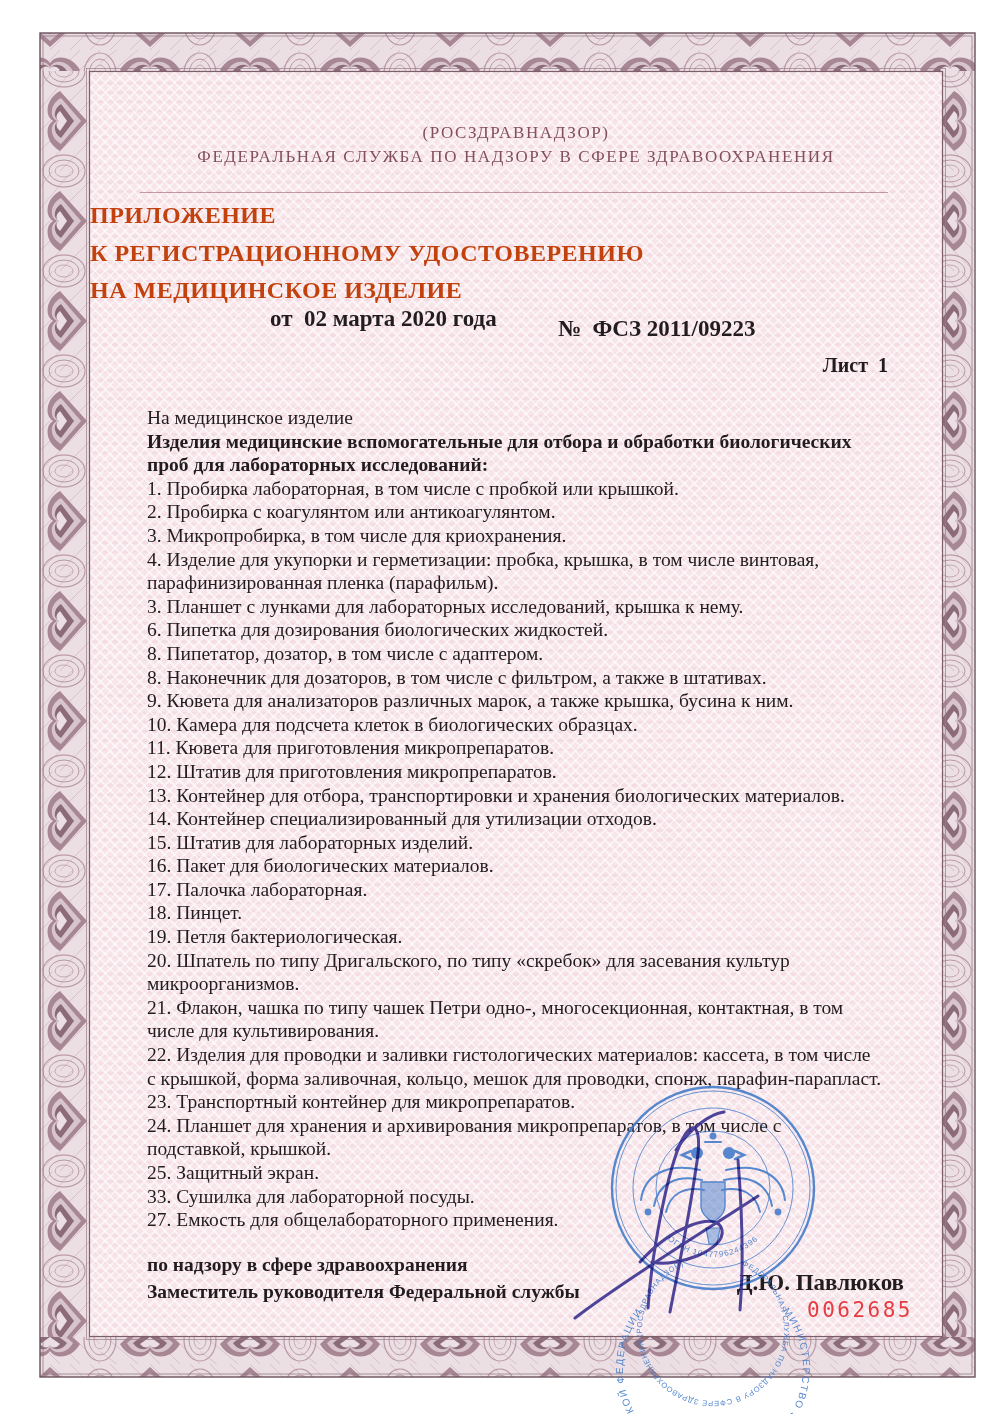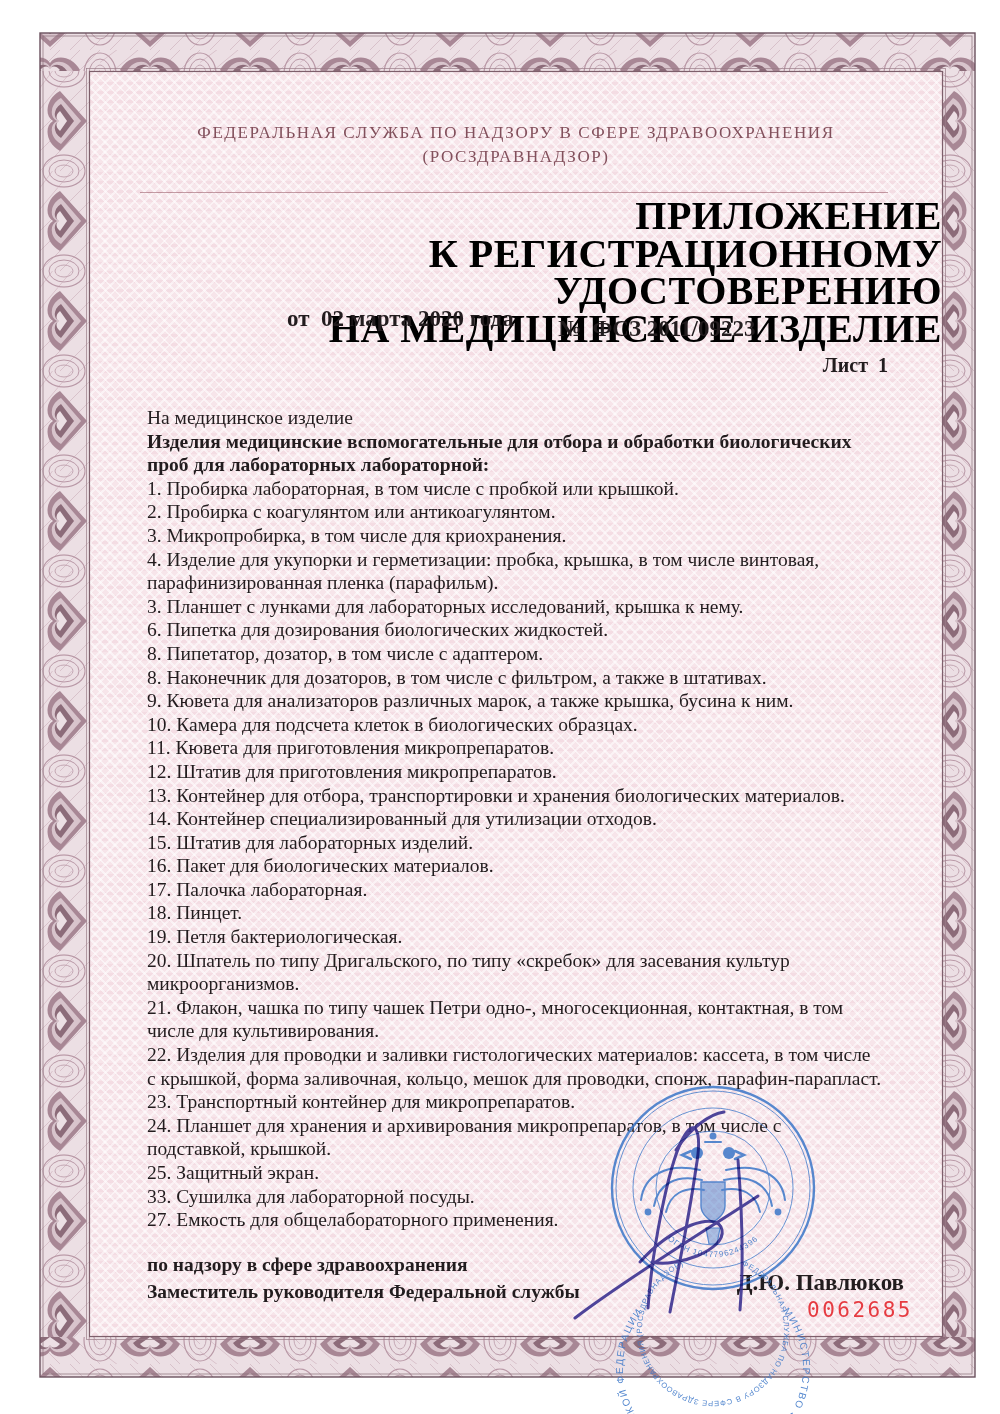--- a/index.html
+++ b/index.html
@@ -12,23 +12,23 @@
     background-color:#f7e5ea;
     background-image:
       repeating-linear-gradient(45deg, rgba(255,255,255,.55) 0 2px, rgba(255,255,255,0) 2px 7px),
       repeating-linear-gradient(-45deg, rgba(255,255,255,.5) 0 2px, rgba(255,255,255,0) 2px 7px),
       repeating-linear-gradient(0deg, rgba(238,205,215,.35) 0 3px, rgba(238,205,215,0) 3px 9px);}
   .txt{position:absolute;z-index:2;color:#221c1e;}
   .agency{left:90px;top:121px;width:852px;text-align:center;color:#82505c;
           font-size:17px;letter-spacing:1.6px;line-height:24px;}
   .divider{position:absolute;z-index:2;left:140px;top:192px;width:748px;height:1px;
            background:rgba(150,86,98,.55);}
-  .title{left:90px;top:197px;width:852px;text-align:right;color:#000000;
-         font-weight:bold;font-size:40px;line-height:37.5px;letter-spacing:.5px;}
-  .date-line{left:270px;top:306px;font-size:23px;font-weight:bold;white-space:pre-wrap;margin-left:17px;}
+  .title{left:90px;top:197px;width:852px;text-align:left;color:#c2410c;
+         font-weight:bold;font-size:24px;line-height:37.5px;letter-spacing:.5px;}
+  .date-line{left:270px;top:306px;font-size:23px;font-weight:bold;white-space:pre-wrap;}
   .number-line{left:558px;top:316px;font-size:23px;font-weight:bold;white-space:pre-wrap;}
   .sheet{left:90px;top:354px;width:798px;text-align:right;font-size:20px;font-weight:bold;white-space:pre-wrap;}
   .doc-body{left:147px;top:406px;width:735px;font-size:19.5px;line-height:23.6px;}
   .product-title{font-weight:bold;}
   .item{margin:0;}
   .signatory{left:147px;top:1252px;width:480px;font-size:19.5px;font-weight:bold;line-height:26.5px;}
   .sig-name{left:560px;top:1270px;width:344px;text-align:right;font-size:23px;font-weight:bold;}
   .serial{left:560px;top:1298px;width:353px;text-align:right;font-size:21px;
           font-family:"DejaVu Sans Mono", monospace;letter-spacing:2.5px;color:#e63b41;}
   .seal-text{font-family:"Liberation Sans", sans-serif;fill:#3f79c9;}
@@ -74,38 +74,38 @@
         <rect x="0" y="0" width="1266" height="31" fill="url(#bord)"></rect>
       </g>
 
     <rect x="40" y="33" width="935" height="1344" fill="none" stroke="#6b525e" stroke-width="1.4"></rect>
     <rect x="43" y="36" width="929" height="1338" fill="none" stroke="#8a6f7a" stroke-width="0.7"></rect>
     <rect x="89.5" y="71.5" width="853" height="1265" fill="none" stroke="#7d5f6b" stroke-width="1.2"></rect>
     <rect x="86.5" y="68.5" width="859" height="1271" fill="none" stroke="#9a7d88" stroke-width="0.7"></rect>
   </svg>
 
   <div class="txt agency">
+    <div>(РОСЗДРАВНАДЗОР)</div>
     <div>ФЕДЕРАЛЬНАЯ СЛУЖБА ПО НАДЗОРУ В СФЕРЕ ЗДРАВООХРАНЕНИЯ</div>
-    <div>(РОСЗДРАВНАДЗОР)</div>
   </div>
   <div class="divider"></div>
 
   <div class="txt title">
     <div>ПРИЛОЖЕНИЕ</div>
     <div>К РЕГИСТРАЦИОННОМУ УДОСТОВЕРЕНИЮ</div>
     <div>НА МЕДИЦИНСКОЕ ИЗДЕЛИЕ</div>
   </div>
 
   <div class="txt date-line">от  02 марта 2020 года</div>
   <div class="txt number-line">№  ФСЗ 2011/09223</div>
   <div class="txt sheet">Лист  1</div>
 
   <div class="txt doc-body">
     <div>На медицинское изделие</div>
-    <div class="product-title">Изделия медицинские вспомогательные для отбора и обработки биологических проб для лабораторных лабораторной:</div>
+    <div class="product-title">Изделия медицинские вспомогательные для отбора и обработки биологических проб для лабораторных исследований:</div>
     <div>
         <div class="item">1. Пробирка лабораторная, в том числе с пробкой или крышкой.</div>
         <div class="item">2. Пробирка с коагулянтом или антикоагулянтом.</div>
         <div class="item">3. Микропробирка, в том числе для криохранения.</div>
         <div class="item">4. Изделие для укупорки и герметизации: пробка, крышка, в том числе винтовая, парафинизированная пленка (парафильм).</div>
         <div class="item">3. Планшет с лунками для лабораторных исследований, крышка к нему.</div>
         <div class="item">6. Пипетка для дозирования биологических жидкостей.</div>
         <div class="item">8. Пипетатор, дозатор, в том числе с адаптером.</div>
         <div class="item">8. Наконечник для дозаторов, в том числе с фильтром, а также в штативах.</div>
         <div class="item">9. Кювета для анализаторов различных марок, а также крышка, бусина к ним.</div>

